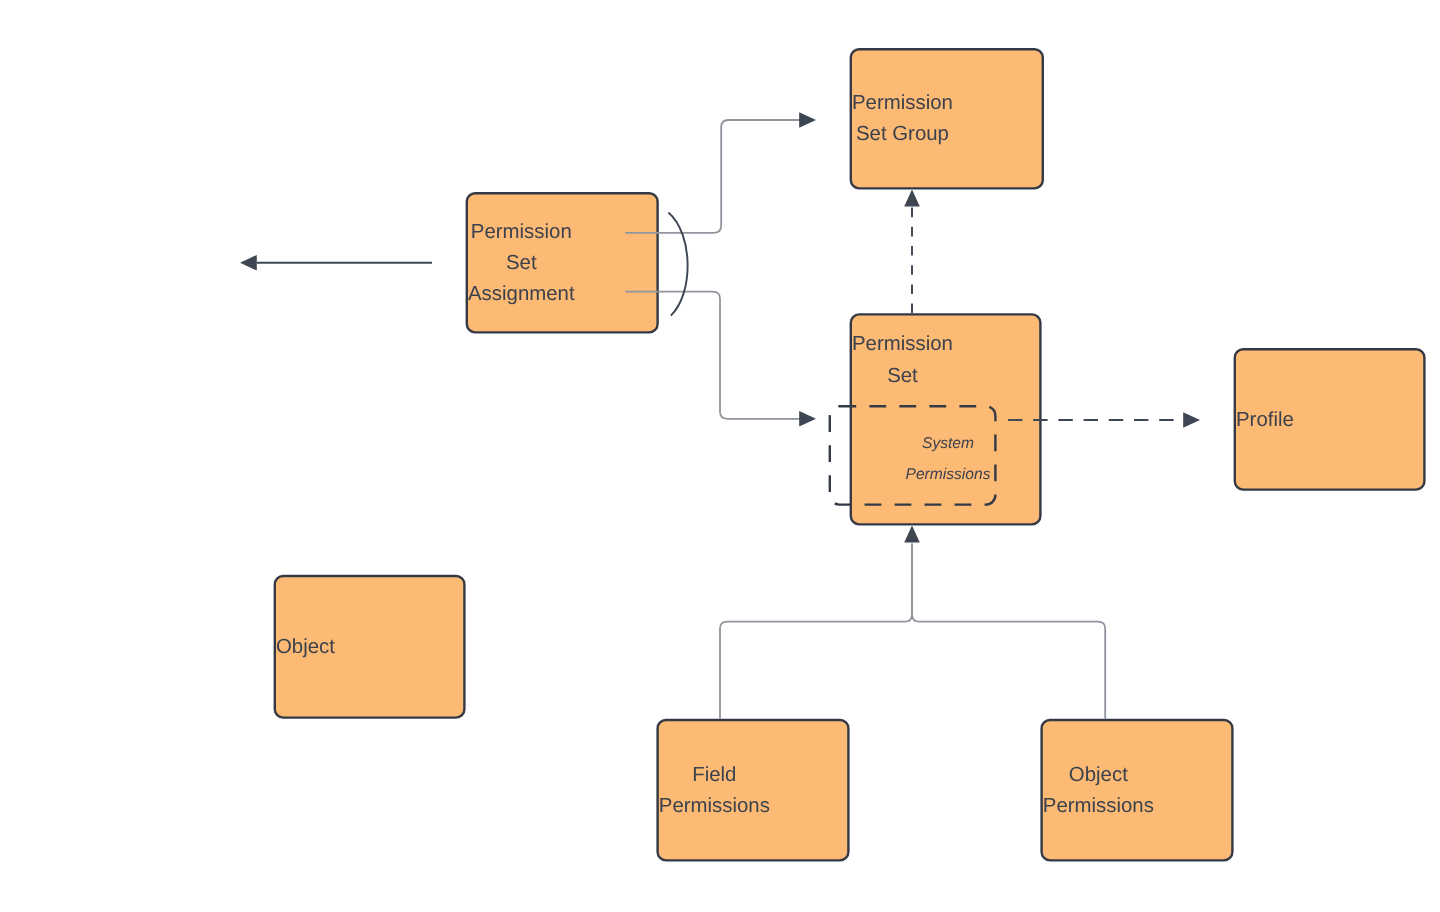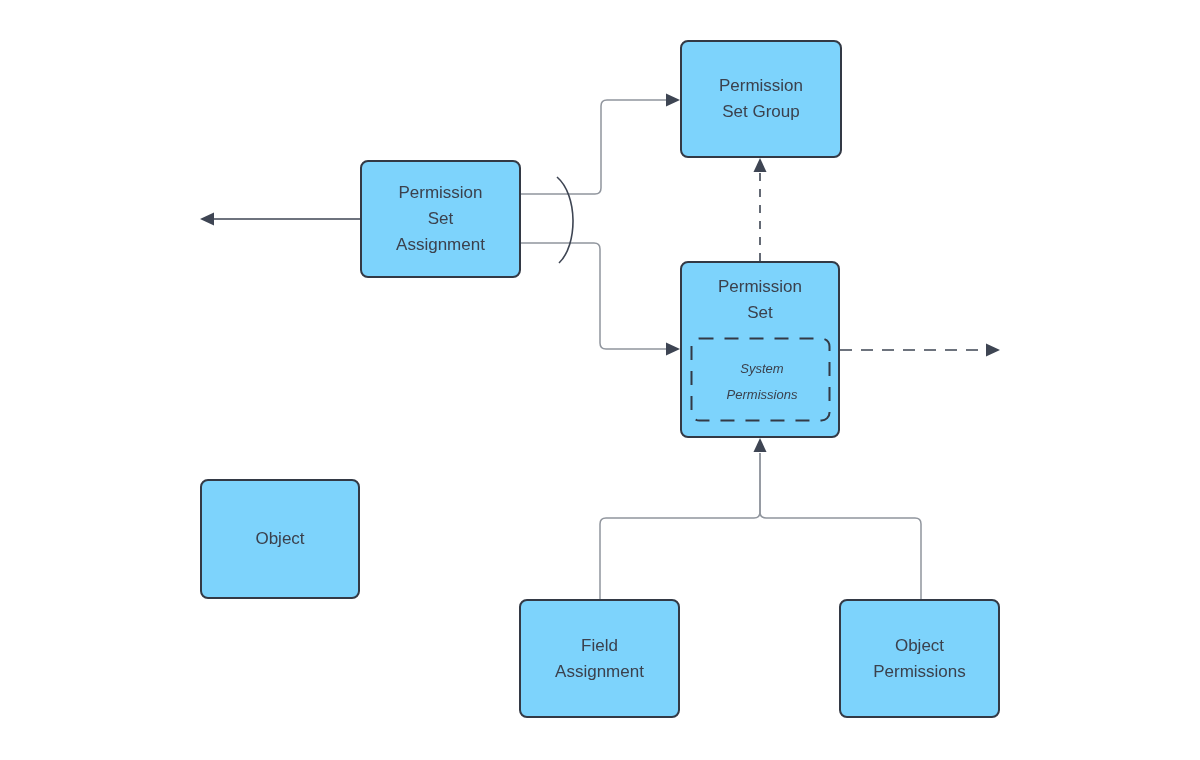--- a/index.html
+++ b/index.html
@@ -12,29 +12,29 @@
     position: relative;
     width: 1200px; height: 760px;
     font-family: "Liberation Sans", sans-serif;
     background: #ffffff;
   }
   .node {
     position: absolute;
     box-sizing: border-box;
     border: 2px solid #333945;
     border-radius: 8px;
-    background: #7dd3fc;
+    background: #fdba74;
     display: flex;
     align-items: center;
-    justify-content: center;
     text-align: center;
     color: #3b414d;
     font-size: 17px;
     line-height: 26px;
     white-space: pre-line;
+    margin-left: 28px;
   }
   .node--ps {
     align-items: flex-start;
     padding-top: 11px;
   }
   .sublabel {
     position: absolute;
     left: 11px; top: 77px;
     width: 138px; height: 83px;
     display: flex;
@@ -72,28 +72,31 @@
 
   <div class="node node--ps" style="left:680px; top:261px; width:160px; height:177px;">
     <span>Permission
 Set</span>
     <span class="sublabel">
       <span>System
 Permissions</span>
     </span>
   </div>
 
+  <div class="node" style="left:1000px; top:290px; width:160px; height:119px;">
+    <span>Profile</span>
+  </div>
 
   <div class="node" style="left:200px; top:479px; width:160px; height:120px;">
     <span>Object</span>
   </div>
 
   <div class="node" style="left:519px; top:599px; width:161px; height:119px;">
     <span>Field
-Assignment</span>
+Permissions</span>
   </div>
 
   <div class="node" style="left:839px; top:599px; width:161px; height:119px;">
     <span>Object
 Permissions</span>
   </div>
 
   <svg class="edges" width="1200" height="760" viewBox="0 0 1200 760">
 
     <g>

